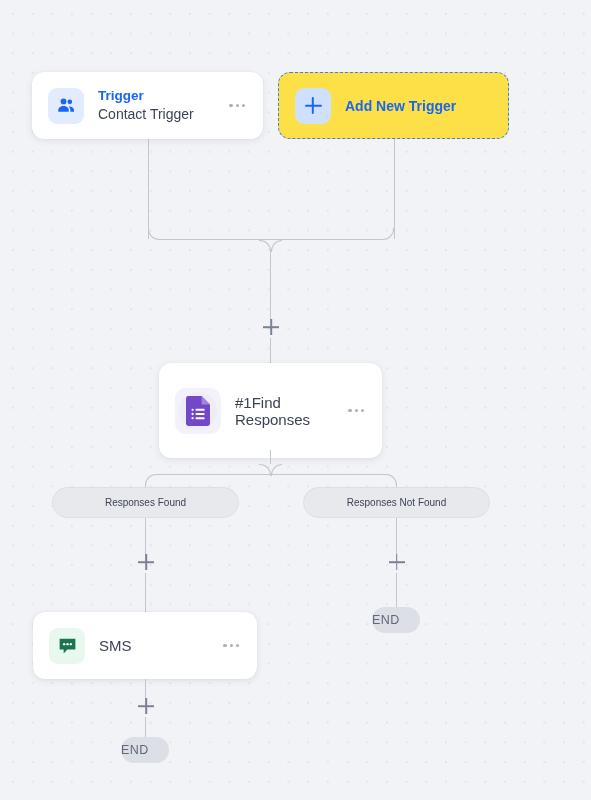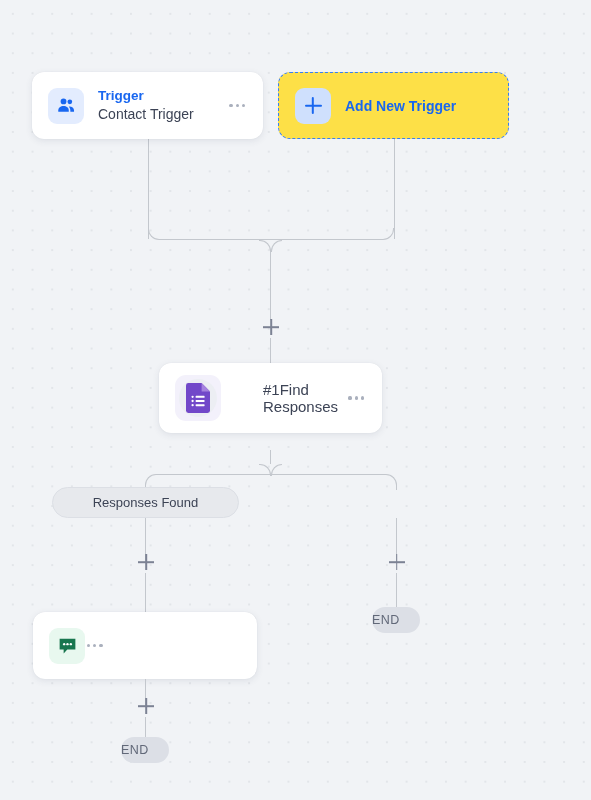--- a/index.html
+++ b/index.html
@@ -164,21 +164,21 @@
 
   
   .pill {
     position: absolute;
     background: #e7e9ed;
     border: 1px solid #dcdfe5;
     border-radius: 18px;
     display: flex;
     align-items: center;
     justify-content: center;
-    font-size: 13px;
+    font-size: 10px;
     color: #3c4355;
     cursor: pointer;
     white-space: nowrap;
   }
 
   .end-pill {
     position: absolute;
     background: #dcdfe6;
     border-radius: 13px;
     display: flex;
@@ -233,21 +233,21 @@
     </div>
   </div>
 
   <div class="card-dashed" style="left:278px; top:72px; width:231px; height:67px;">
     <div class="icon-box bluesq">
       <span class="plus-glyph"></span>
     </div>
     <div class="add-label">Add New Trigger</div>
   </div>
 
-  <div class="card" style="left:159px; top:363px; width:223px; height:70px;gap:28px;">
+  <div class="card" style="left:159px; top:363px; width:223px; height:95px;">
     <div class="icon-box lav" style="width:46px; height:46px; border-radius:11px; position:relative;">
       <span style="position:absolute; left:50%; top:50%; transform:translate(-50%,-50%);
                    width:38px; height:38px; border-radius:50%; background:#eceef3;"></span>
       <svg width="24" height="30" viewBox="0 0 40 50" style="position:relative;">
         <path d="M4 0h22l14 14v32a4 4 0 0 1-4 4H4a4 4 0 0 1-4-4V4a4 4 0 0 1 4-4z" fill="#7248c9"></path>
         <path d="M26 0l14 14H26z" fill="#a583de"></path>
         <g fill="#ffffff">
           <circle cx="11" cy="23" r="1.9"></circle>
           <circle cx="11" cy="30" r="1.9"></circle>
           <circle cx="11" cy="37" r="1.9"></circle>
@@ -272,36 +272,42 @@
   <div class="elbow tl" style="left:270.5px; top:463.5px; width:11.5px; height:12px;"></div>
   <div class="conn-h" style="left:156px; top:474px; width:230px;"></div>
   <div class="elbow tl" style="left:145px; top:474px; width:12px; height:12px;"></div>
   <div class="elbow tr" style="left:385px; top:474px; width:12px; height:12px;"></div>
   <div class="conn-v" style="left:145px; top:485px; height:5px;"></div>
   <div class="conn-v" style="left:395.5px; top:485px; height:5px;"></div>
 
   <div class="pill" style="left:52px; top:487px; width:187px; height:31px;">
     <span>Responses Found</span>
   </div>
+  <div class="pill" style="left:303px; top:487px; width:187px; height:31px;">
+    <span>Responses Not Found</span>
+  </div>
 
   <div class="conn-v" style="left:145px; top:518px; height:45px;"></div>
   <div class="plus-node" style="left:135px; top:551px;"></div>
   <div class="conn-v" style="left:145px; top:573px; height:40px;"></div>
 
   <div class="card" style="left:33px; top:612px; width:224px; height:67px;">
     <div class="icon-box mint">
       <svg width="21" height="21" viewBox="0 0 24 24">
         <path d="M3 4.4h18v12.2h-9.2L7.6 21v-4.4H3z" fill="#18764f"></path>
         <g fill="#ffffff">
           <circle cx="8.2" cy="10.5" r="1.35"></circle>
           <circle cx="12" cy="10.5" r="1.35"></circle>
           <circle cx="15.8" cy="10.5" r="1.35"></circle>
         </g>
       </svg>
     </div>
+    <div class="card-text">
+      <div class="card-label">SMS</div>
+    </div>
     <div class="dots">
       <i></i>
         <i></i>
         <i></i>
     </div>
   </div>
 
   <div class="conn-v" style="left:145px; top:679px; height:26px;"></div>
   <div class="plus-node" style="left:135px; top:695px;"></div>
   <div class="conn-v" style="left:145px; top:717px; height:22px;"></div>

